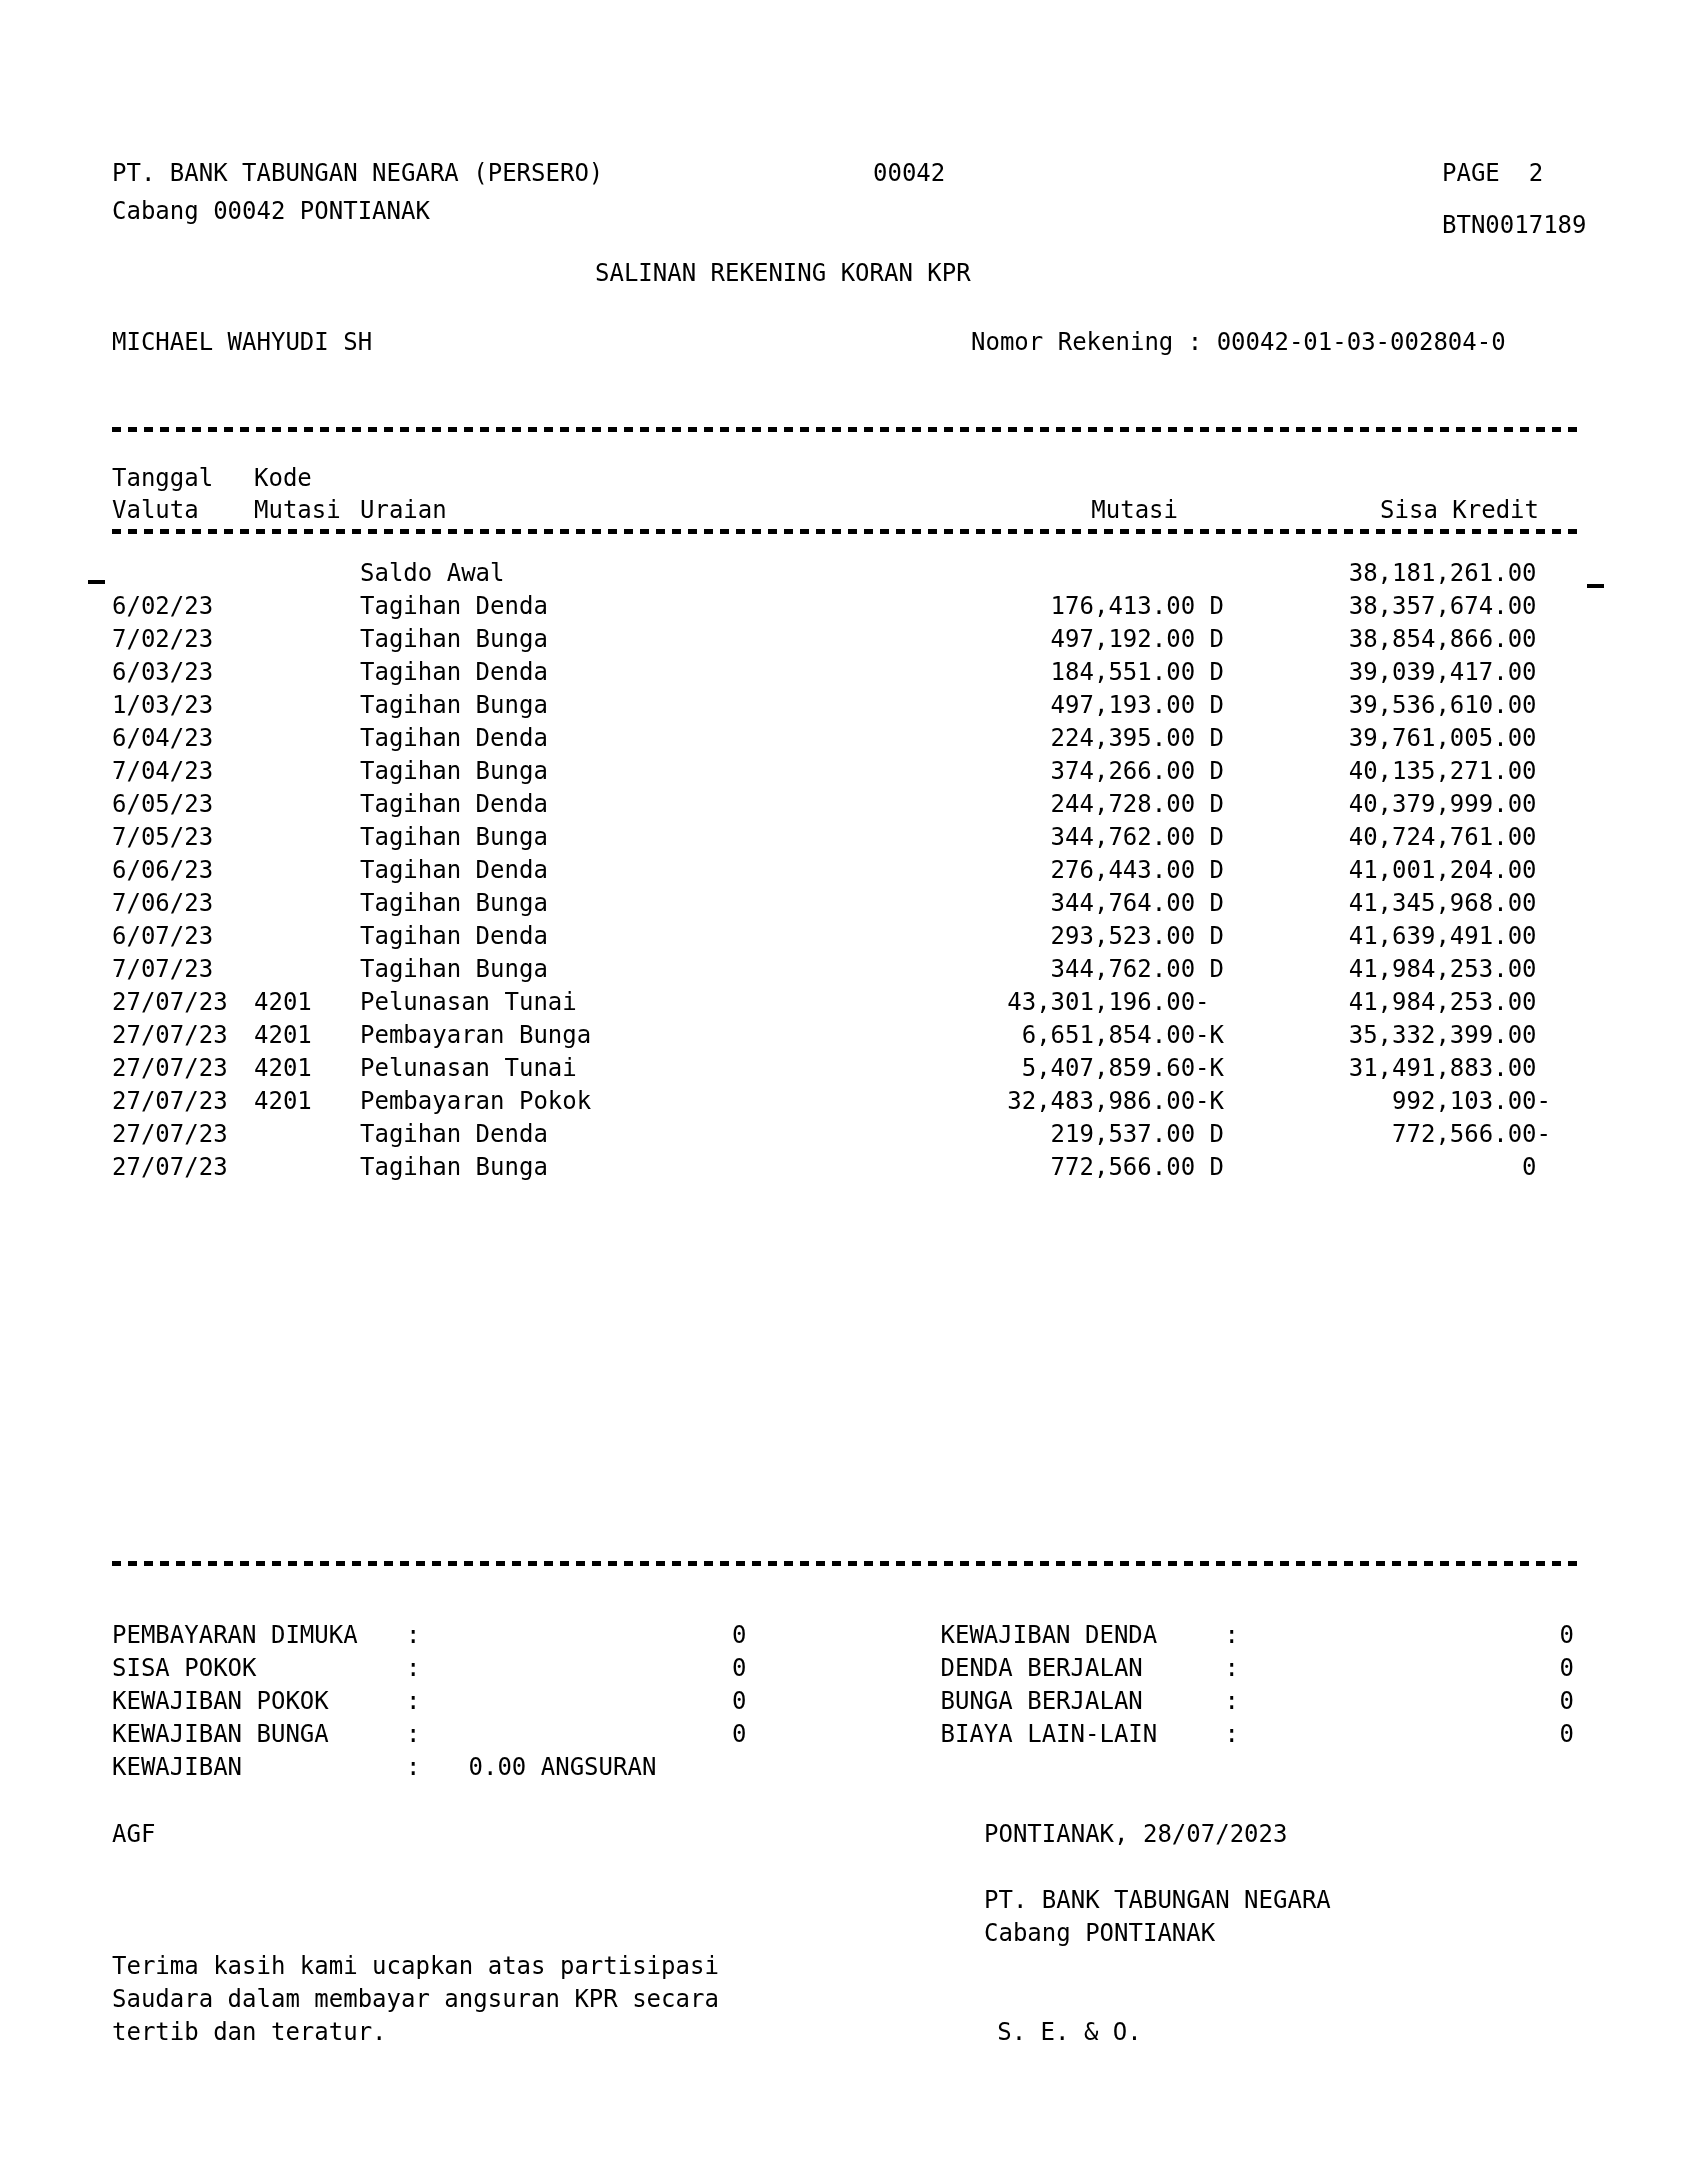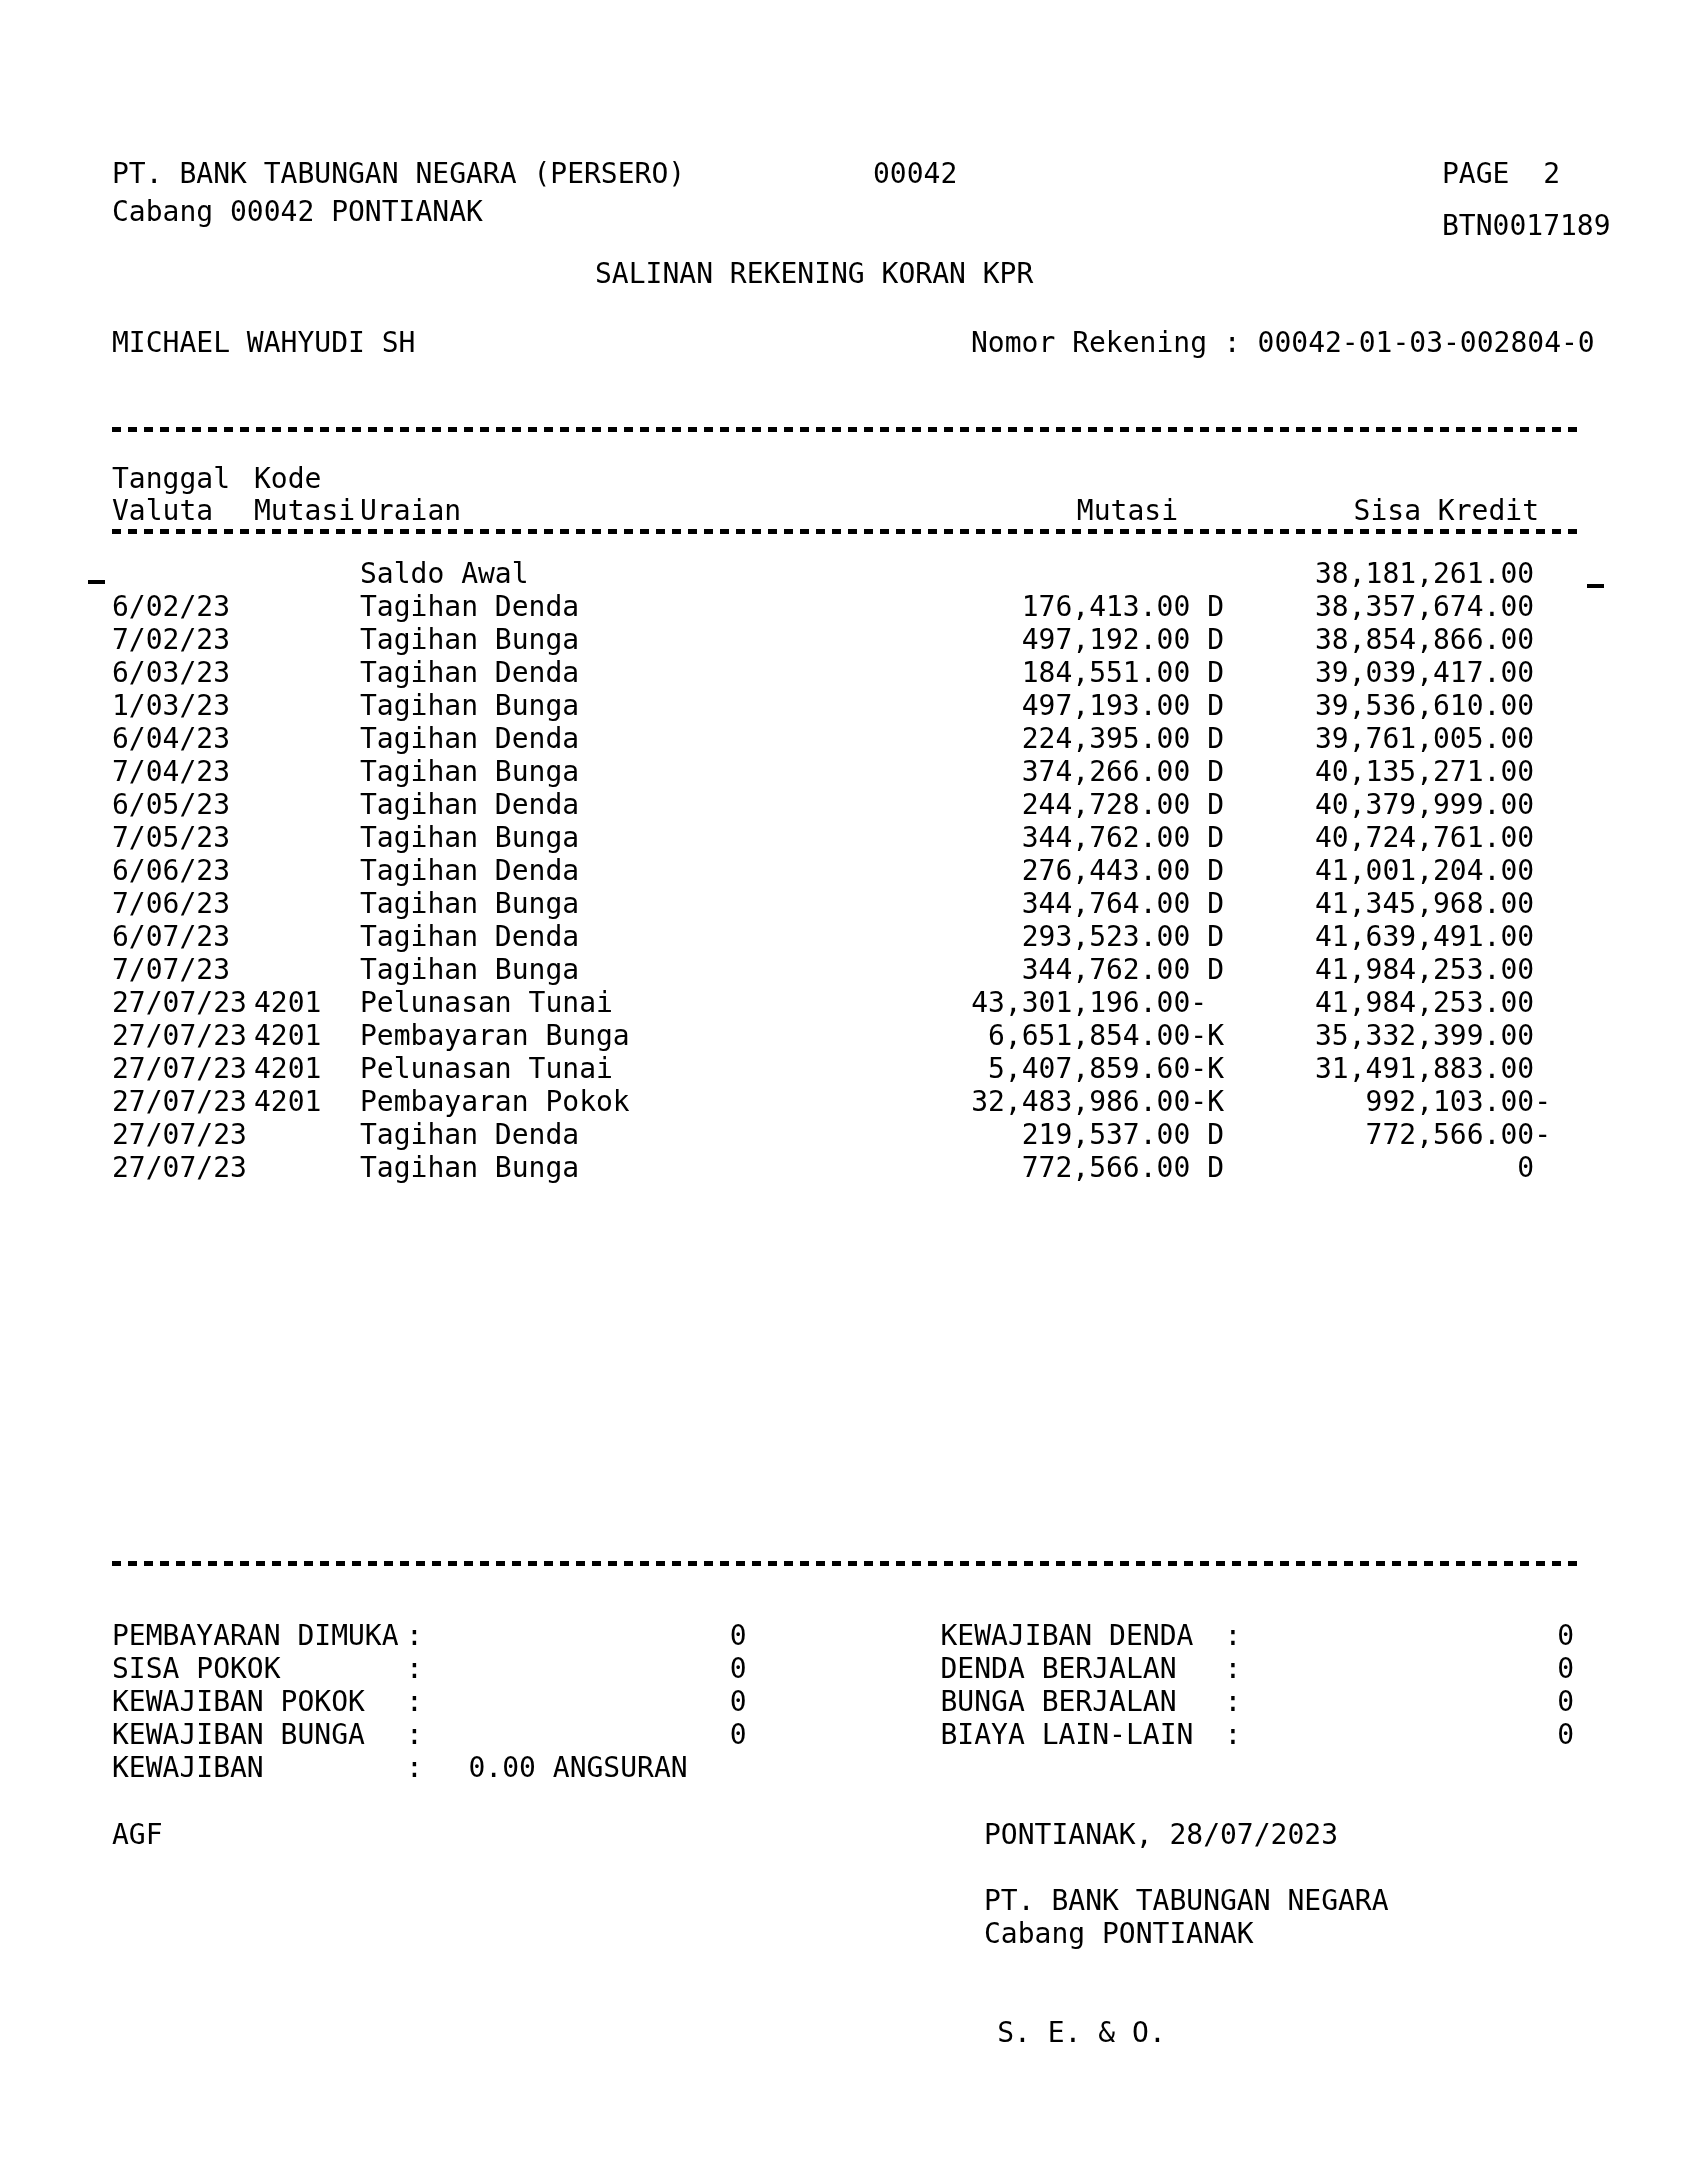--- a/index.html
+++ b/index.html
@@ -1,18 +1,18 @@
 <!DOCTYPE html>
 <html style="font-size:10.6px"><head>
 <meta charset="utf-8">
 <style>
   html,body{margin:0;padding:0;background:#fff;}
   .page{
     position:relative;width:1687px;height:2183px;background:#ffffff;
-    font-family:"DejaVu Sans Mono", monospace;font-size:28px;line-height:33px;color:#000;
+    font-family:"DejaVu Sans Mono", monospace;font-size:24px;line-height:33px;color:#000;
     overflow:hidden;
   }
   .abs{position:absolute;}
   .pre{white-space:pre;}
   
   .hdr{left:112px;top:157px;width:1485px;height:79px;}
   .hdr .h-bank{position:absolute;left:0;top:0;}
   .hdr .h-code{position:absolute;left:761px;top:0;}
   .hdr .h-page{position:absolute;left:1330px;top:0;}
   .hdr .h-cabang{position:absolute;left:0;top:38px;}
@@ -303,15 +303,20 @@
   </div>
 </div>
 
   <div class="abs f-agf pre">AGF</div>
   <div class="abs f-right">
     <span class="f-citydate pre">PONTIANAK, 28/07/2023</span>
     <span class="f-bank pre">PT. BANK TABUNGAN NEGARA</span>
     <span class="f-branch pre">Cabang PONTIANAK</span>
     <span class="f-seo pre">S. E. &amp; O.</span>
   </div>
+  <div class="abs f-thanks">
+    <div class="pre">Terima kasih kami ucapkan atas partisipasi</div>
+    <div class="pre">Saudara dalam membayar angsuran KPR secara</div>
+    <div class="pre">tertib dan teratur.</div>
+  </div>
 
 </div>
 
 
 </body></html>

